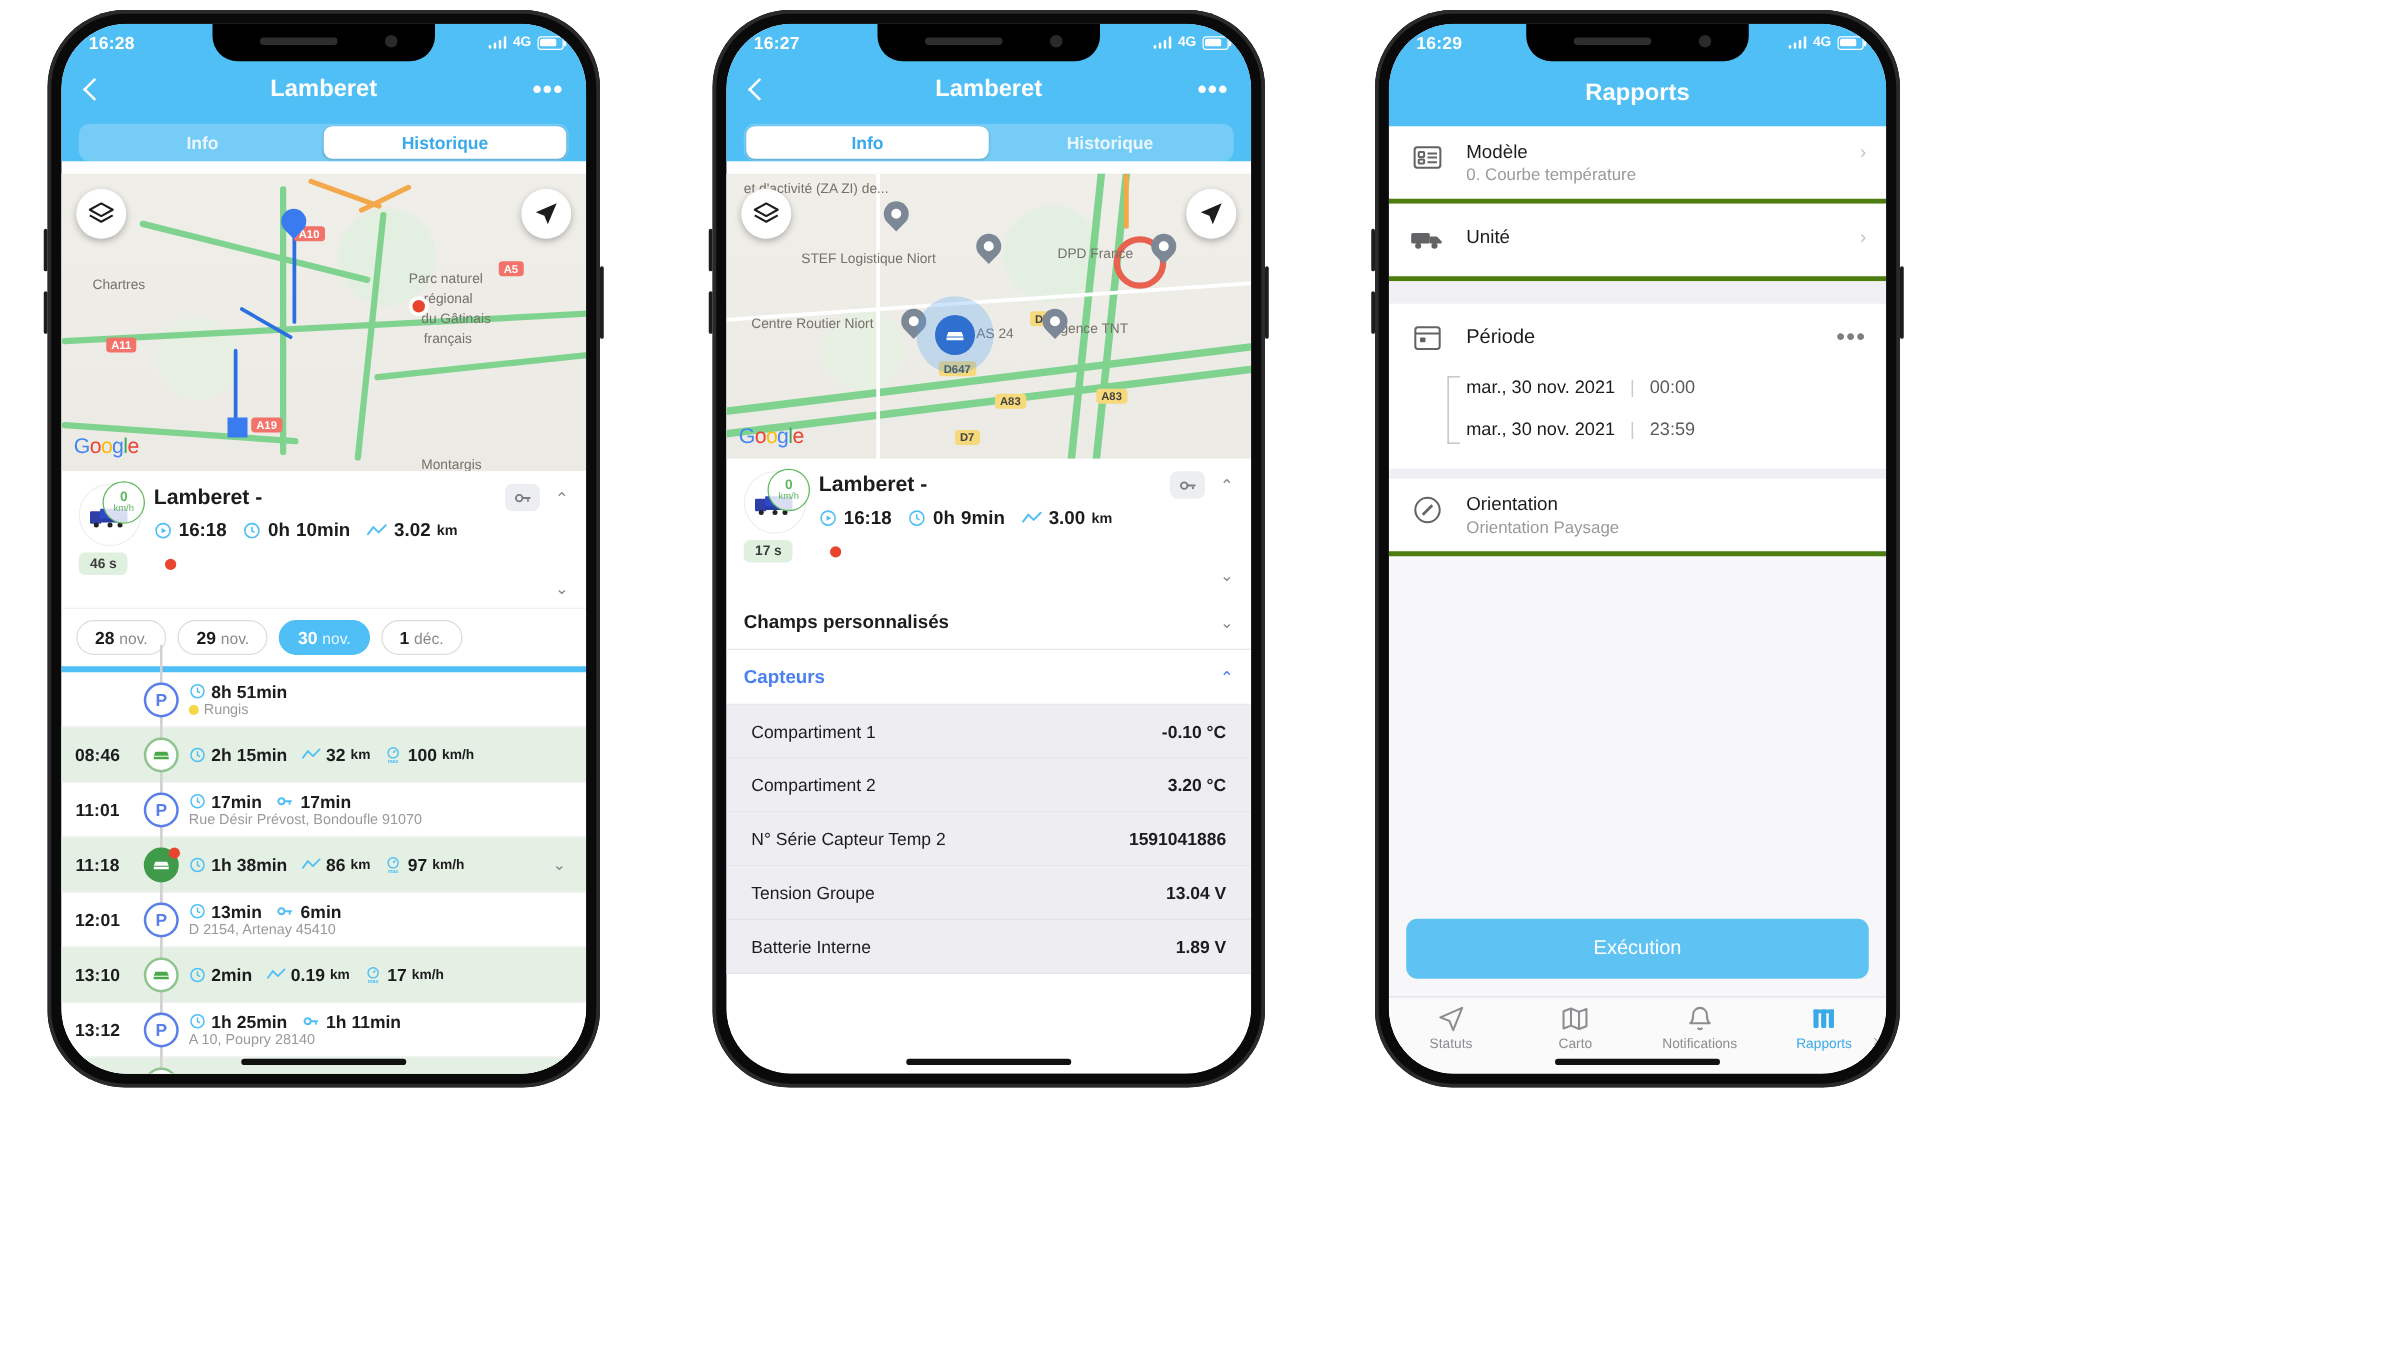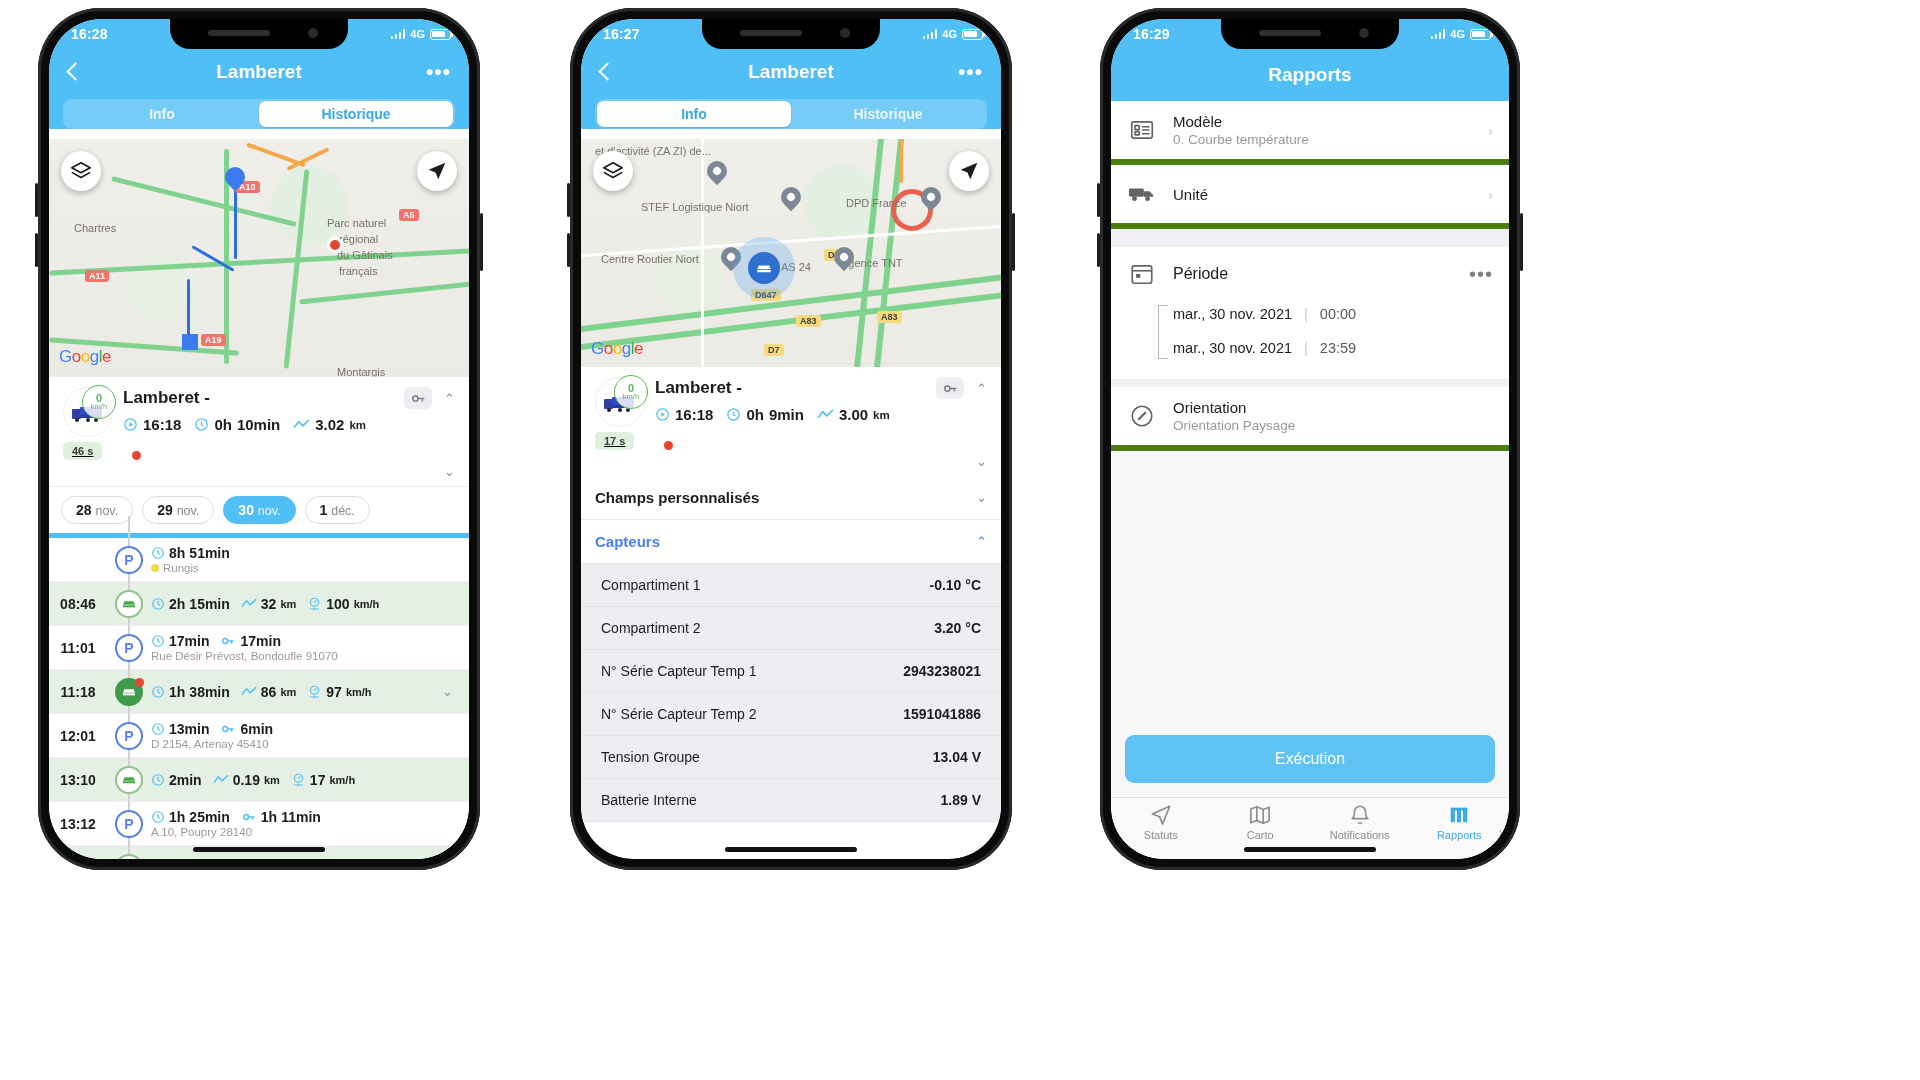--- a/index.html
+++ b/index.html
@@ -94,21 +94,21 @@
                justify-content:center; background:rgba(255,255,255,.82); }
   .speedring b { font-size:11px; color:#5cb85c; line-height:10px; font-weight:700; }
   .speedring s { font-size:7.5px; color:#5cb85c; text-decoration:none; line-height:8px; }
   .vname { font-size:17px; font-weight:700; color:#1c1c1e; }
   .vstats { display:flex; align-items:center; gap:13px; margin-top:7px; flex-wrap:nowrap; }
   .vstat { display:flex; align-items:center; gap:5px; font-size:15px; font-weight:700; color:#1c1c1e; white-space:nowrap; }
   .vstat u { text-decoration:none; font-size:11.5px; font-weight:600; }
   .keybtn { width:28px; height:22px; border-radius:6px; background:#eceef1; display:flex;
             align-items:center; justify-content:center; margin-left:auto; flex:none; cursor:pointer; }
   .chev { color:#8b8b90; font-size:13px; cursor:pointer; }
-  .vbadges { display:flex; align-items:flex-end; gap:30px; margin-top:5px;text-decoration:underline; }
+  .vbadges { display:flex; align-items:center; gap:30px; margin-top:5px; }
   .pill-s { background:#dff0df; color:#3b3b3b; font-size:11px; padding:3px 9px; border-radius:5px; font-weight:600; }
   .dot-red { width:9px; height:9px; border-radius:50%; background:#e8442e; }
 
   
   .chips { display:flex; gap:9px; padding:9px 12px; background:#fff; border-top:1px solid #ededed; }
   .chip { border:1px solid #dcdcdc; border-radius:16px; padding:5px 14px; font-size:14px;
           color:#1c1c1e; font-weight:700; cursor:pointer; white-space:nowrap; }
   .chip u { text-decoration:none; color:#8a8a8e; font-weight:400; font-size:12.5px; }
   .chip.sel { background:#4FBFF5; border-color:#4FBFF5; color:#fff; }
   .chip.sel u { color:#eaf7ff; }
@@ -141,22 +141,22 @@
           display:flex; align-items:center; justify-content:space-between; cursor:pointer; }
   .sect b { font-size:15px; font-weight:700; color:#1c1c1e; }
   .sect.blue b { color:#4a7ff0; font-weight:600; }
   .srow { display:flex; align-items:center; justify-content:space-between;
           background:#eeeef2; padding:13px 14px 13px 20px; border-bottom:1px solid #e2e2e7; }
   .srow .k { font-size:14px; color:#1c1c1e; }
   .srow .v { font-size:14px; font-weight:700; color:#1c1c1e; padding-right:6px; }
 
   
   .rlist { background:#fff; }
-  .rrow { display:flex; align-items:center; gap:16px; padding:12px 16px;
-          border-bottom:6px solid #4d7c0f; background:#fff; cursor:pointer; }
+  .rrow { display:flex; gap:16px; padding:12px 16px;
+          border-bottom:4px solid #4d7c0f; background:#fff; cursor:pointer; }
   .ricon { width:30px; display:flex; justify-content:center; color:#636366; flex:none; }
   .rtxt { flex:1; min-width:0; }
   .rtitle { font-size:15px; color:#1c1c1e; }
   .rsub { font-size:13.5px; color:#9a9a9e; margin-top:2px; }
   .rchev { color:#c3c3c7; font-size:15px; }
   .gap { height:18px; background:#f0f0f4; }
   .prow { display:flex; align-items:center; gap:16px; padding:14px 16px 10px; }
   .ptitle { font-size:16px; color:#1c1c1e; flex:1; }
   .pdots { font-size:20px; letter-spacing:1px; color:#7d7d82; line-height:10px; cursor:pointer; }
   .dates { padding:0 16px 14px 62px; position:relative; }
@@ -772,24 +772,20 @@
         <div>
           <div class="srow">
             <span class="k">Compartiment 1</span>
             <span class="v">-0.10 °C</span>
           </div>
           <div class="srow">
             <span class="k">Compartiment 2</span>
             <span class="v">3.20 °C</span>
           </div>
           <div class="srow">
-            <span class="k">N° Série Capteur Temp 1</span>
-            <span class="v">2943238021</span>
-          </div>
-          <div class="srow">
             <span class="k">N° Série Capteur Temp 2</span>
             <span class="v">1591041886</span>
           </div>
           <div class="srow">
             <span class="k">Tension Groupe</span>
             <span class="v">13.04 V</span>
           </div>
           <div class="srow">
             <span class="k">Batterie Interne</span>
             <span class="v">1.89 V</span>

